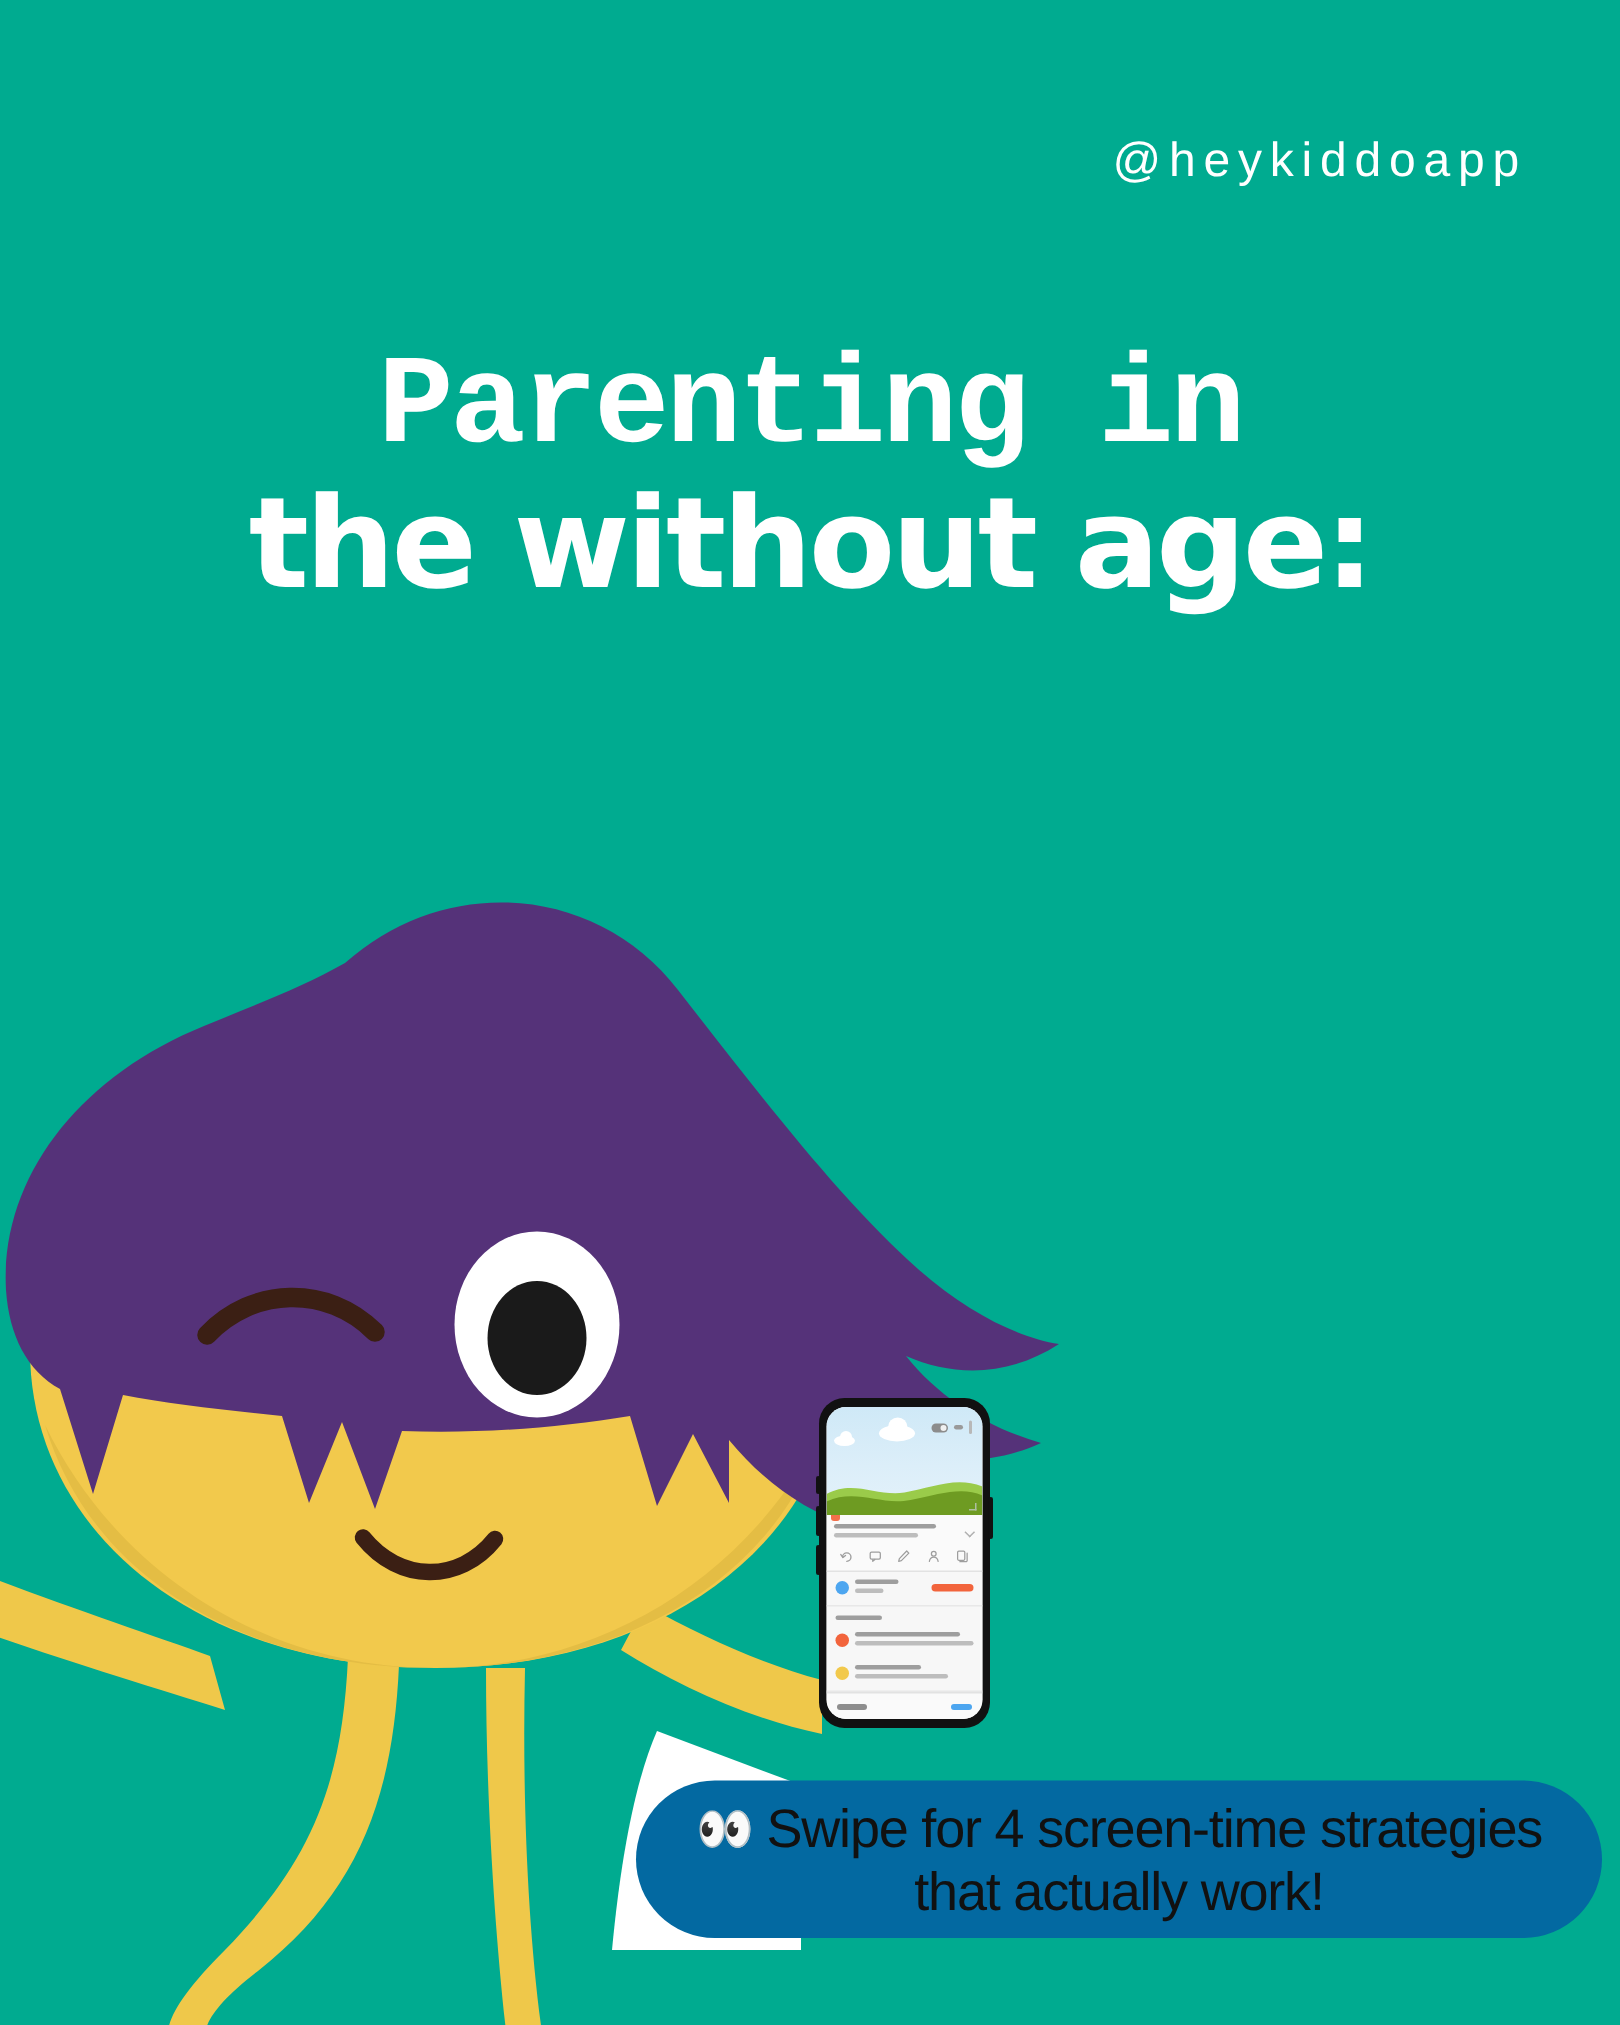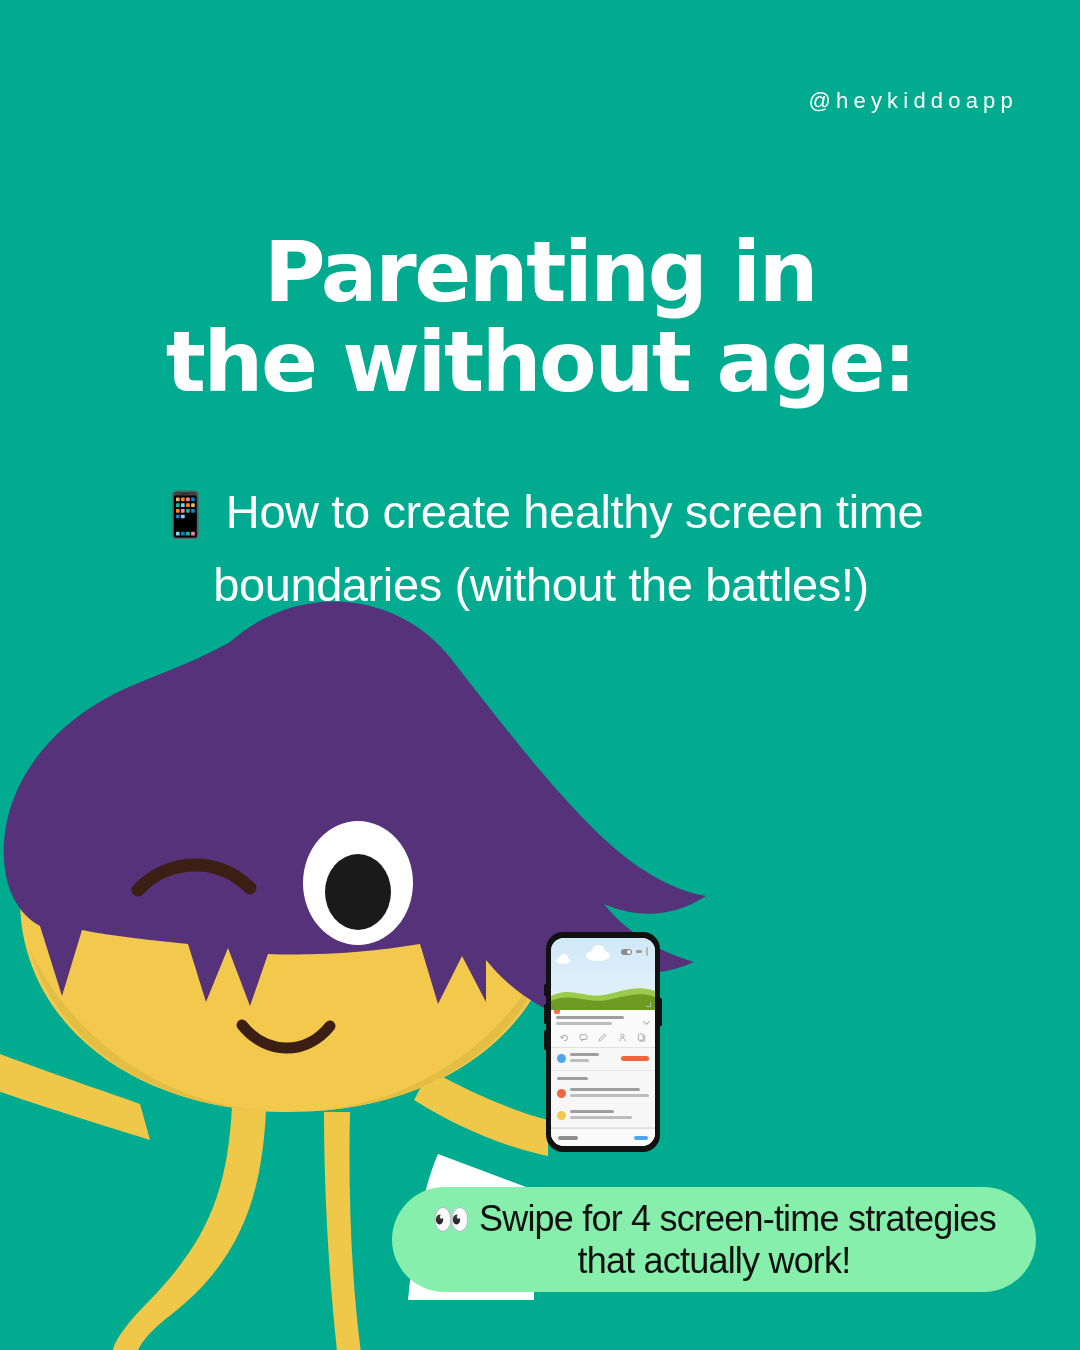--- a/index.html
+++ b/index.html
@@ -19,41 +19,41 @@
     overflow:hidden;
     background:#00AB90;
   }
 
   
   .handle {
     position:absolute;
     top:88px;
     right:62px;
     color:#FFFFFF;
-    font-size:22px;
+    font-size:32px;
     font-weight:400;
     letter-spacing:5.2px;
     font-family:"Liberation Sans", sans-serif;
     white-space:nowrap;
   }
 
   
   .title {
     position:absolute;
     top:228px;
     left:0; right:0;
     text-align:center;
     color:#FFFFFF;
     font-size:84px;
     font-weight:bold;
     line-height:1.07;
     letter-spacing:-2.4px;
     font-family:"DejaVu Sans", sans-serif;
   }
-  .title .l1 { display:block; }
+  .title .l1 { display:block;font-family:Liberation Mono, monospace; }
   .title .l2 { display:block; }
 
   
   .subtitle {
     position:absolute;
     top:476px;
     left:86px;
     width:910px;
     text-align:center;
     color:#FFFFFF;
@@ -143,25 +143,25 @@
   .row-lines { flex:1; }
   .pillbtn { width:28px; height:5px; border-radius:3px; background:#F2643C; flex:none; margin-top:3px; }
 
   .footer { display:flex; align-items:center; justify-content:space-between; padding:7px 7px; border-top:1px solid #E2E2E2; background:#FAFAFA; flex:none; }
   .foot-bar { width:20px; height:4px; border-radius:2px; background:#8E8E8E; }
   .foot-link { width:14px; height:4px; border-radius:2px; background:#4DA6F0; }
 
   
   .bubble {
     position:absolute;
-    left:392px;
+    left:424px;
     top:1187px;
     width:644px;
     height:105px;
-    background:#86efac;
+    background:#0369a1;
     border-radius:53px;
     display:flex;
     align-items:center;
     justify-content:flex-start;
     text-align:center;
     z-index:6;
   }
   .bubble-text {
     color:#111111;
     font-size:36px;
@@ -178,25 +178,20 @@
 
 <div id="canvas">
 
   <div class="handle">@heykiddoapp</div>
 
   <div class="title">
     <span class="l1">Parenting in</span>
     <span class="l2">the without age:</span>
   </div>
 
-  <div class="subtitle">
-    <span class="emoji">📱</span>
-    <span>How to create healthy screen time</span>
-    <span>boundaries (without the battles!)</span>
-  </div>
 
   <div class="character">
     <svg width="720" height="760" viewBox="0 0 720 760" xmlns="http://www.w3.org/2000/svg">
 
       <g>
         <path d="M232 505 C 228 590, 208 640, 150 700 C 120 730, 110 748, 112 760 L 136 760 C 136 748, 146 734, 172 714 C 238 662, 262 600, 266 510 Z" fill="#EFC84A"></path>
         <path d="M324 512 C 324 600, 330 690, 338 760 L 362 760 C 352 690, 348 600, 350 512 Z" fill="#EFC84A"></path>
       </g>
 
       <g>

